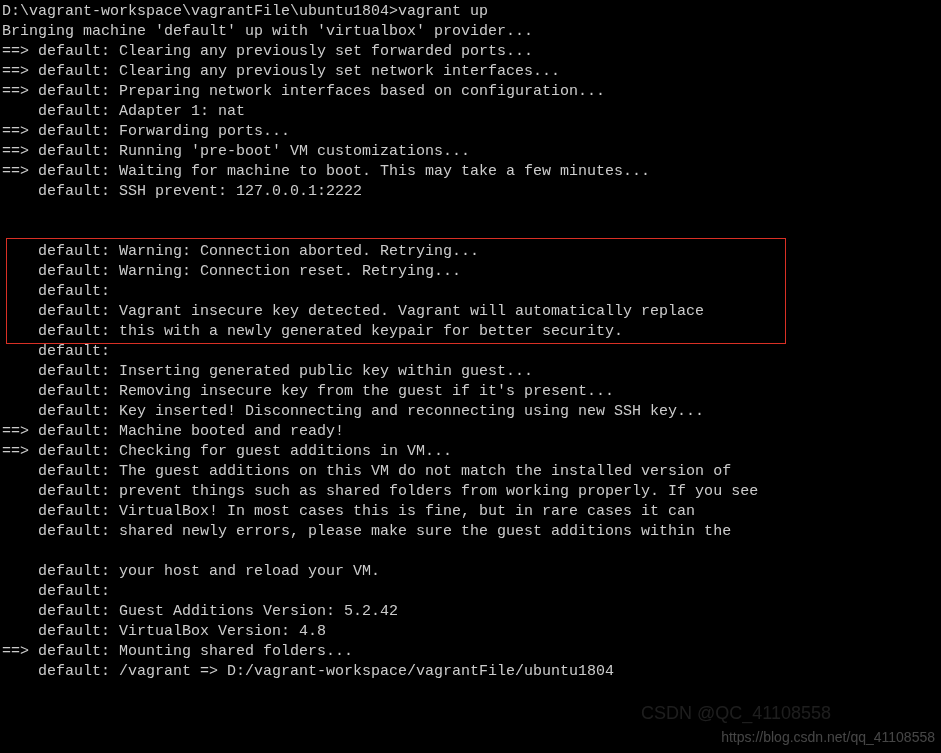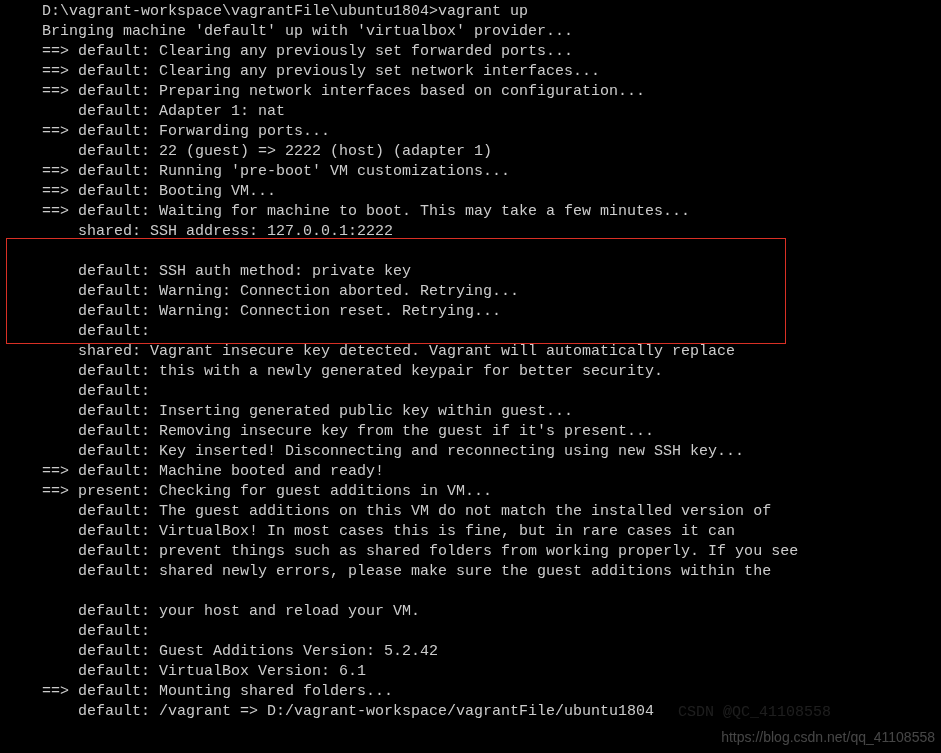--- a/index.html
+++ b/index.html
@@ -8,85 +8,83 @@
     color: #ccc;
     font-family: "Consolas", "Courier New", monospace;
     font-size: 15px;
     line-height: 20px;
     width: 941px;
     height: 753px;
     overflow: hidden;
     position: relative;
     padding: 2px 0 0 2px;
   }
-  .line { white-space: pre; margin-left: 40px; }
+  .line { white-space: pre; }
   .prompt-path { color: #ccc; }
   .cmd { color: #ccc; }
   .arrow { color: #ccc; }
   .highlight-box {
     position: absolute;
     border: 1px solid #d93025;
     pointer-events: none;
   }
   .watermark {
     position: absolute;
     bottom: 6px;
     right: 6px;
     color: rgba(200,200,200,0.35);
     font-size: 14px;
     font-family: Arial, sans-serif;
     text-align: center;
   }
   .overlay-faint {
     position: absolute;
     color: rgba(200,200,200,0.15);
-    font-size: 15px;
-    font-family: Liberation Mono, monospace;
+    font-size: 18px;
+    font-family: Liberation Sans, sans-serif;
     pointer-events:none;
   }
 </style>
 </head>
 <body>
 
 <div>
   <div class="line"><span class="prompt-path">D:\vagrant-workspace\vagrantFile\ubuntu1804&gt;</span><span class="cmd">vagrant up</span></div>
   <div id="lines">
       <div class="line"><span class="arrow"></span><span>Bringing machine 'default' up with 'virtualbox' provider...</span></div>
       <div class="line"><span class="arrow">==&gt; </span><span>default: Clearing any previously set forwarded ports...</span></div>
       <div class="line"><span class="arrow">==&gt; </span><span>default: Clearing any previously set network interfaces...</span></div>
       <div class="line"><span class="arrow">==&gt; </span><span>default: Preparing network interfaces based on configuration...</span></div>
       <div class="line"><span class="arrow">    </span><span>default: Adapter 1: nat</span></div>
       <div class="line"><span class="arrow">==&gt; </span><span>default: Forwarding ports...</span></div>
-      <div class="line"><span class="arrow">    </span><span>default: 22 (guest) =&gt; 2222 (host) (adapter 1)</span></div>
       <div class="line"><span class="arrow">==&gt; </span><span>default: Running 'pre-boot' VM customizations...</span></div>
-      <div class="line"><span class="arrow">==&gt; </span><span>default: Booting VM...</span></div>
       <div class="line"><span class="arrow">==&gt; </span><span>default: Waiting for machine to boot. This may take a few minutes...</span></div>
-      <div class="line"><span class="arrow">    </span><span>shared: SSH address: 127.0.0.1:2222</span></div>
+      <div class="line"><span class="arrow">    </span><span>default: SSH prevent: 127.0.0.1:2222</span></div>
       <div class="line"><span class="arrow">    </span></div>
-      <div class="line"><span class="arrow">    </span><span>default: SSH auth method: private key</span></div>
+      <div class="line"><span class="arrow">    </span></div>
       <div class="line"><span class="arrow">    </span><span>default: Warning: Connection aborted. Retrying...</span></div>
       <div class="line"><span class="arrow">    </span><span>default: Warning: Connection reset. Retrying...</span></div>
       <div class="line"><span class="arrow">    </span><span>default:</span></div>
-      <div class="line"><span class="arrow">    </span><span>shared: Vagrant insecure key detected. Vagrant will automatically replace</span></div>
+      <div class="line"><span class="arrow">    </span><span>default: Vagrant insecure key detected. Vagrant will automatically replace</span></div>
       <div class="line"><span class="arrow">    </span><span>default: this with a newly generated keypair for better security.</span></div>
       <div class="line"><span class="arrow">    </span><span>default:</span></div>
       <div class="line"><span class="arrow">    </span><span>default: Inserting generated public key within guest...</span></div>
       <div class="line"><span class="arrow">    </span><span>default: Removing insecure key from the guest if it's present...</span></div>
       <div class="line"><span class="arrow">    </span><span>default: Key inserted! Disconnecting and reconnecting using new SSH key...</span></div>
       <div class="line"><span class="arrow">==&gt; </span><span>default: Machine booted and ready!</span></div>
-      <div class="line"><span class="arrow">==&gt; </span><span>present: Checking for guest additions in VM...</span></div>
+      <div class="line"><span class="arrow">==&gt; </span><span>default: Checking for guest additions in VM...</span></div>
       <div class="line"><span class="arrow">    </span><span>default: The guest additions on this VM do not match the installed version of</span></div>
+      <div class="line"><span class="arrow">    </span><span>default: prevent things such as shared folders from working properly. If you see</span></div>
       <div class="line"><span class="arrow">    </span><span>default: VirtualBox! In most cases this is fine, but in rare cases it can</span></div>
-      <div class="line"><span class="arrow">    </span><span>default: prevent things such as shared folders from working properly. If you see</span></div>
       <div class="line"><span class="arrow">    </span><span>default: shared newly errors, please make sure the guest additions within the</span></div>
       <div class="line"><span class="arrow">    </span></div>
       <div class="line"><span class="arrow">    </span><span>default: your host and reload your VM.</span></div>
       <div class="line"><span class="arrow">    </span><span>default:</span></div>
       <div class="line"><span class="arrow">    </span><span>default: Guest Additions Version: 5.2.42</span></div>
-      <div class="line"><span class="arrow">    </span><span>default: VirtualBox Version: 6.1</span></div>
+      <div class="line"><span class="arrow">    </span><span>default: VirtualBox Version: 4.8</span></div>
       <div class="line"><span class="arrow">==&gt; </span><span>default: Mounting shared folders...</span></div>
       <div class="line"><span class="arrow">    </span><span>default: /vagrant =&gt; D:/vagrant-workspace/vagrantFile/ubuntu1804</span></div>
     </div>
 </div>
 
 <div class="highlight-box" style="top: 238px; left: 6px; width: 780px; height: 106px;"></div>
 
 <div class="overlay-faint" style="right:110px; bottom:30px;">CSDN @QC_41108558</div>
 <div class="watermark">https://blog.csdn.net/qq_41108558</div>
 

